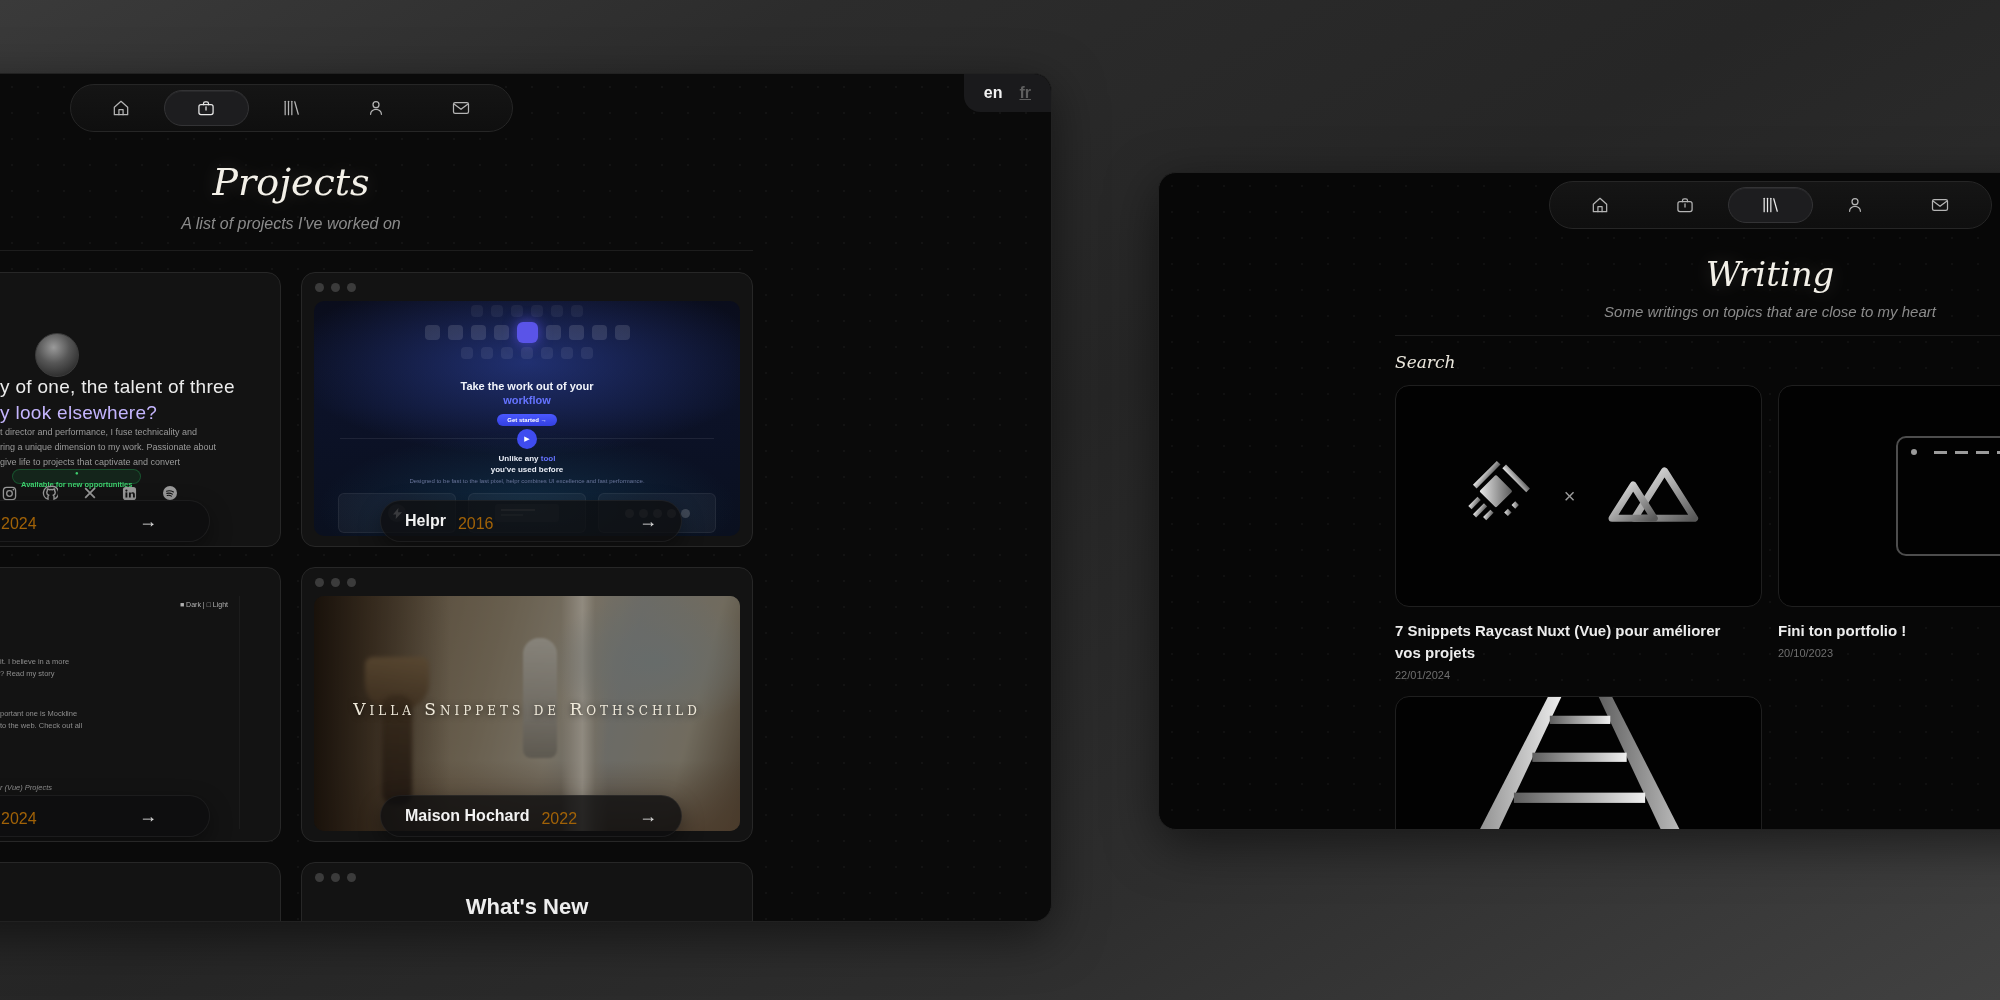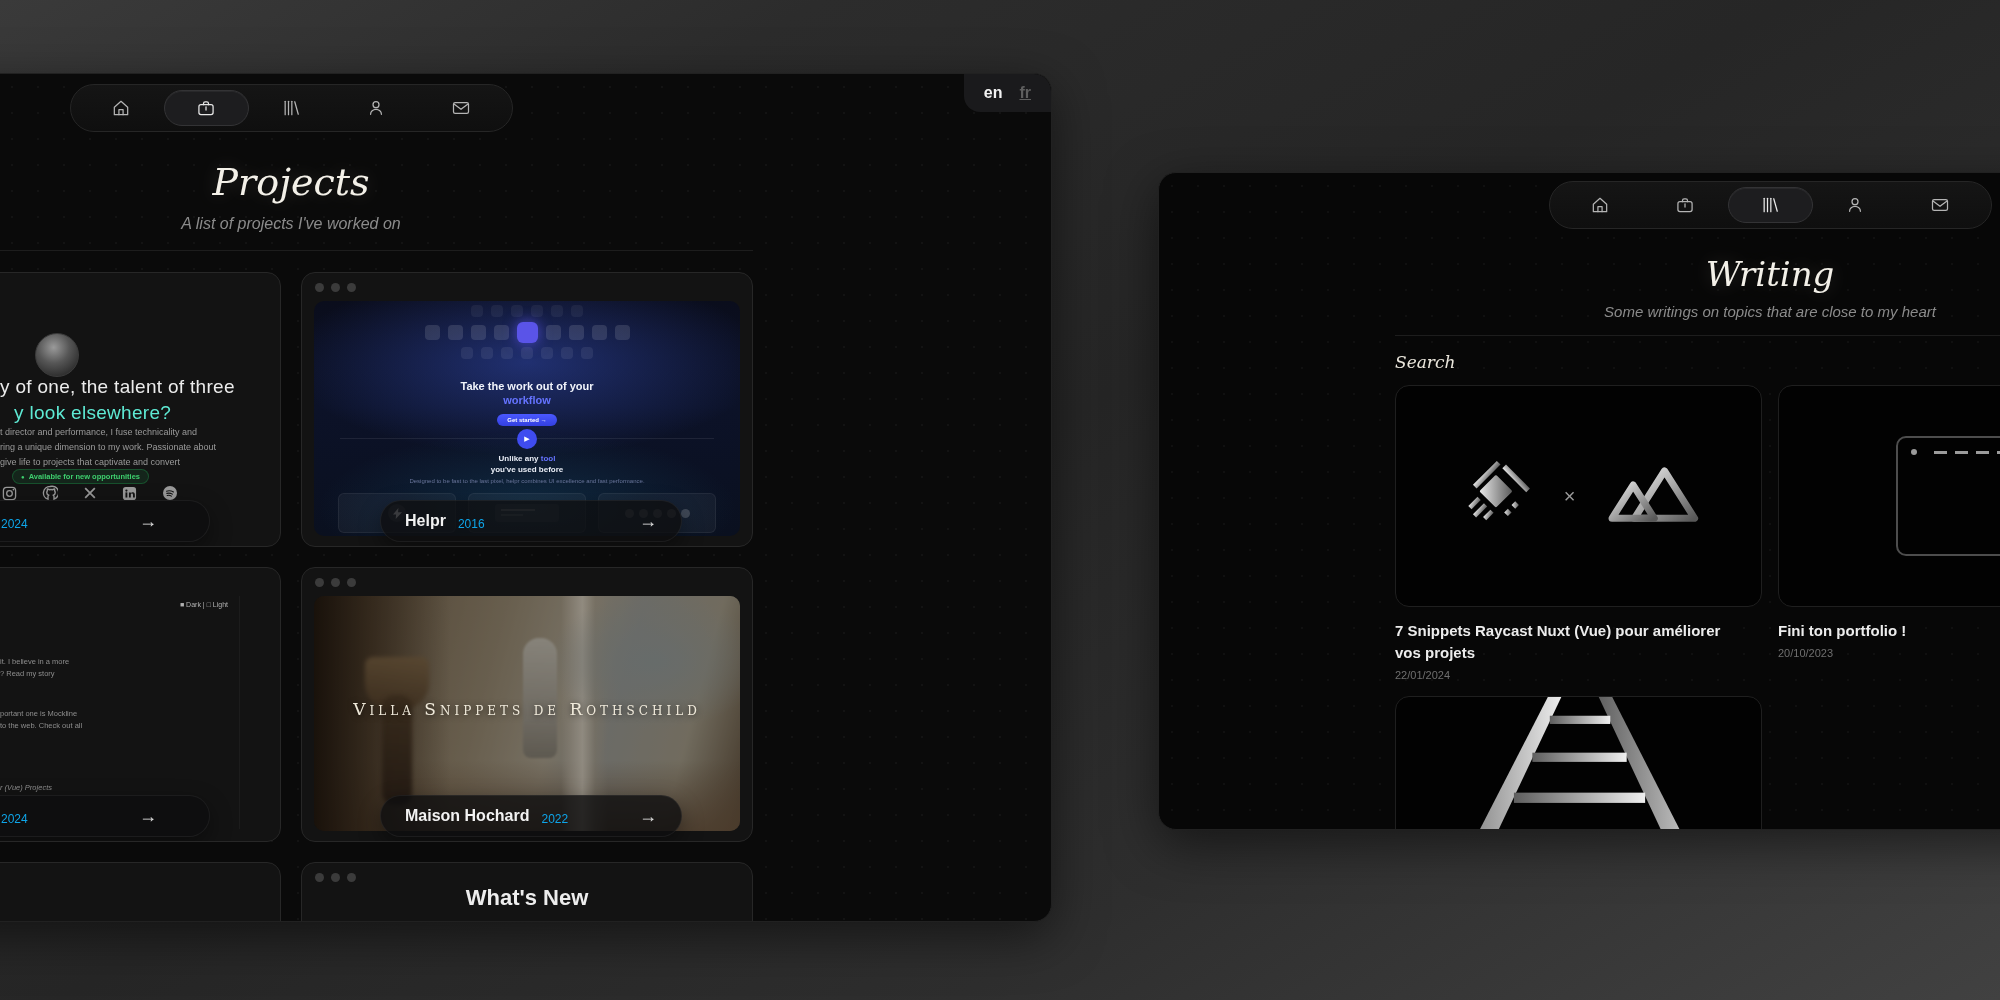--- a/index.html
+++ b/index.html
@@ -59,35 +59,35 @@
   .dots  { display:flex; gap:7px; padding:10px 0 0 13px; }
   .dot   { width:9px; height:9px; border-radius:50%; background:#3b3b3b; }
   .shot  { position:absolute; left:12px; right:12px; top:28px; bottom:10px; border-radius:10px; overflow:hidden; background:#0c0c0c; }
 
   .cardbar {
     position:absolute; left:78px; right:70px; bottom:4px; height:42px; border-radius:21px;
     background:rgba(14,14,15,.8); border:1px solid rgba(255,255,255,.06);
     display:flex; align-items:center; padding:0 24px; box-shadow:0 8px 22px rgba(0,0,0,.4);
   }
   .cardbar .nm { font-weight:700; font-size:16px; color:#f2f2f2; white-space:nowrap; }
-  .cardbar .yr { font-size:12px; color:#0ea5e9; margin-left:12px;margin-top:6px; }
+  .cardbar .yr { font-size:16px; color:#a16207; margin-left:12px;margin-top:6px; }
   .cardbar .arw{ margin-left:auto; font-size:18px; color:#e2e2e2; }
   .cardbar.leftcol { padding-left:92px; }
   .cardbar.leftcol .arw { margin-right:28px; }
 
   
   .bio-avatar { position:absolute; left:205px; top:60px; width:44px; height:44px; border-radius:50%;
                 background:radial-gradient(circle at 42% 32%, #9a9a9a, #565656 42%, #1f1f1f 92%);
                 border:1px solid #3c3c3c; }
   .bio-h1 { position:absolute; left:170px; top:103px; font-size:19px; color:#ececec; white-space:nowrap; letter-spacing:.3px; }
-  .bio-h2 { position:absolute; left:184px; top:129px; font-size:19px; color:#5eead4; white-space:nowrap; letter-spacing:.3px; }
+  .bio-h2 { position:absolute; left:170px; top:129px; font-size:19px; color:#c4b5fd; white-space:nowrap; letter-spacing:.3px; }
   .bio-p  { position:absolute; left:170px; top:152px; font-size:9px; line-height:15px; color:#9a9a9a; white-space:nowrap; }
   .badge  { position:absolute; left:182px; top:196px; height:15px; padding:0 8px; border-radius:8px;
             background:rgba(34,197,94,.10); border:1px solid rgba(34,197,94,.28);
-            color:#3ecf6e; font-size:7.5px; font-weight:700; display:flex; align-items:center; gap:4px; white-space:nowrap; }
+            color:#3ecf6e; font-size:7.5px; font-weight:700; display:flex; align-items:center; gap:4px; white-space:nowrap;flex-direction:column; }
   .badge .gdot { font-size:6px; line-height:1; }
   .socials { position:absolute; left:172px; top:212px; display:flex; gap:25px; align-items:center; }
   .socials svg { display:block; }
 
   
   .msc-line-v { position:absolute; right:40px; top:28px; bottom:12px; width:1px; background:#1c1c1c; }
   .msc-toggle { position:absolute; right:52px; top:33px; font-size:7px; color:#b2b2b2; white-space:nowrap; }
   .msc-g { position:absolute; left:170px; font-size:7.5px; line-height:12px; color:#8d8d8d; white-space:nowrap; }
   .msc-g1 { top:88px; } .msc-g2 { top:140px; } .msc-g3 { top:214px; font-style:italic; }
 
@@ -138,21 +138,21 @@
   .lampsh { position:absolute; left:12%; top:26%; width:64px; height:52px; border-radius:8px 8px 26px 26px;
             background:linear-gradient(180deg,#8a6f4c,#5c462e); filter:blur(2px); opacity:.85; }
   .lampb  { position:absolute; left:16%; top:42%; width:30px; height:110px; border-radius:12px;
             background:linear-gradient(180deg,#54402a,#2e2118); filter:blur(2px); opacity:.9; }
   .m-dim  { position:absolute; inset:0; background:rgba(10,8,6,.38); }
   .m-cap  { position:absolute; left:0; right:0; top:44%; text-align:center;
             font-family:"DejaVu Serif",serif; font-variant:small-caps; letter-spacing:4px;
             font-size:17px; color:#efe9da; text-shadow:0 1px 6px rgba(0,0,0,.7); }
 
   
-  .wn-title { text-align:center; margin-top:3px; font-size:22px; font-weight:700; color:#ededed; }
+  .wn-title { text-align:center; margin-top:12px; font-size:22px; font-weight:700; color:#ededed; }
 
   
   .content-r { width:750px; margin:0 auto; }
   #right-window .nav-row { padding-top:8px; }
   #right-window .page-title { margin-top:25px; font-size:34px; }
   #right-window .page-sub   { margin-top:9px; font-size:15px; }
   #right-window .divider    { margin-top:15px; }
   .search-lab { margin-top:16px; font-family:"DejaVu Serif",serif; font-style:italic; font-size:17px; color:#eae6dc; }
   .grid-r { margin-top:13px; display:grid; grid-template-columns:1fr 1fr; column-gap:16px; }
   .article { cursor:pointer; }

